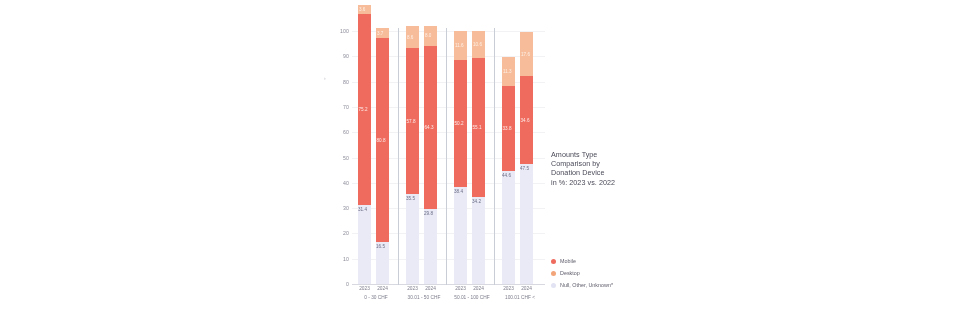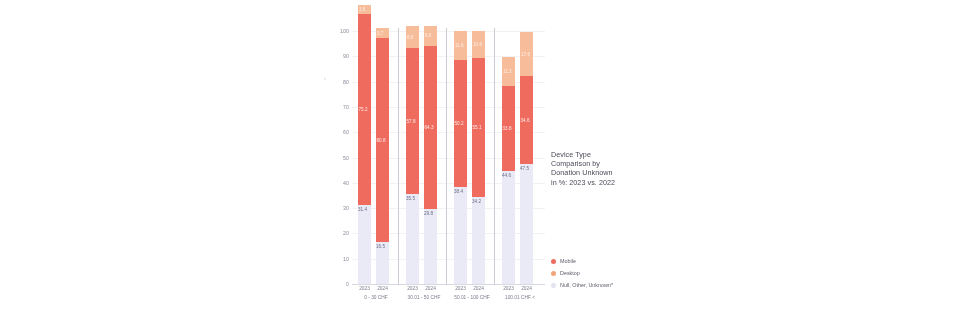--- a/index.html
+++ b/index.html
@@ -219,23 +219,23 @@
       <div class="xgroup" style="left: 48px; width: 48px;">30.01 - 50 CHF</div>
       <div class="xyear" style="left: 98px; width: 21px;">2023</div>
       <div class="xyear" style="left: 116px; width: 21px;">2024</div>
       <div class="xgroup" style="left: 96px; width: 48px;">50.01 - 100 CHF</div>
       <div class="xyear" style="left: 146px; width: 21px;">2023</div>
       <div class="xyear" style="left: 164px; width: 21px;">2024</div>
       <div class="xgroup" style="left: 144px; width: 48px;">100.01 CHF &lt;</div>
     </div>
 
   <div class="title">
-    <div>Device Type</div>
+    <div>Amounts Type</div>
     <div>Comparison by</div>
-    <div>Donation Unknown</div>
+    <div>Donation Device</div>
     <div>in %: 2023 vs. 2022</div>
   </div>
 
   <div class="legend">
     <div class="legrow">
       <span class="legdot" style="background:#ef6b5e"></span>
       <span class="legtext">Mobile</span>
     </div>
     <div class="legrow">
       <span class="legdot" style="background:#f2a57a"></span>

